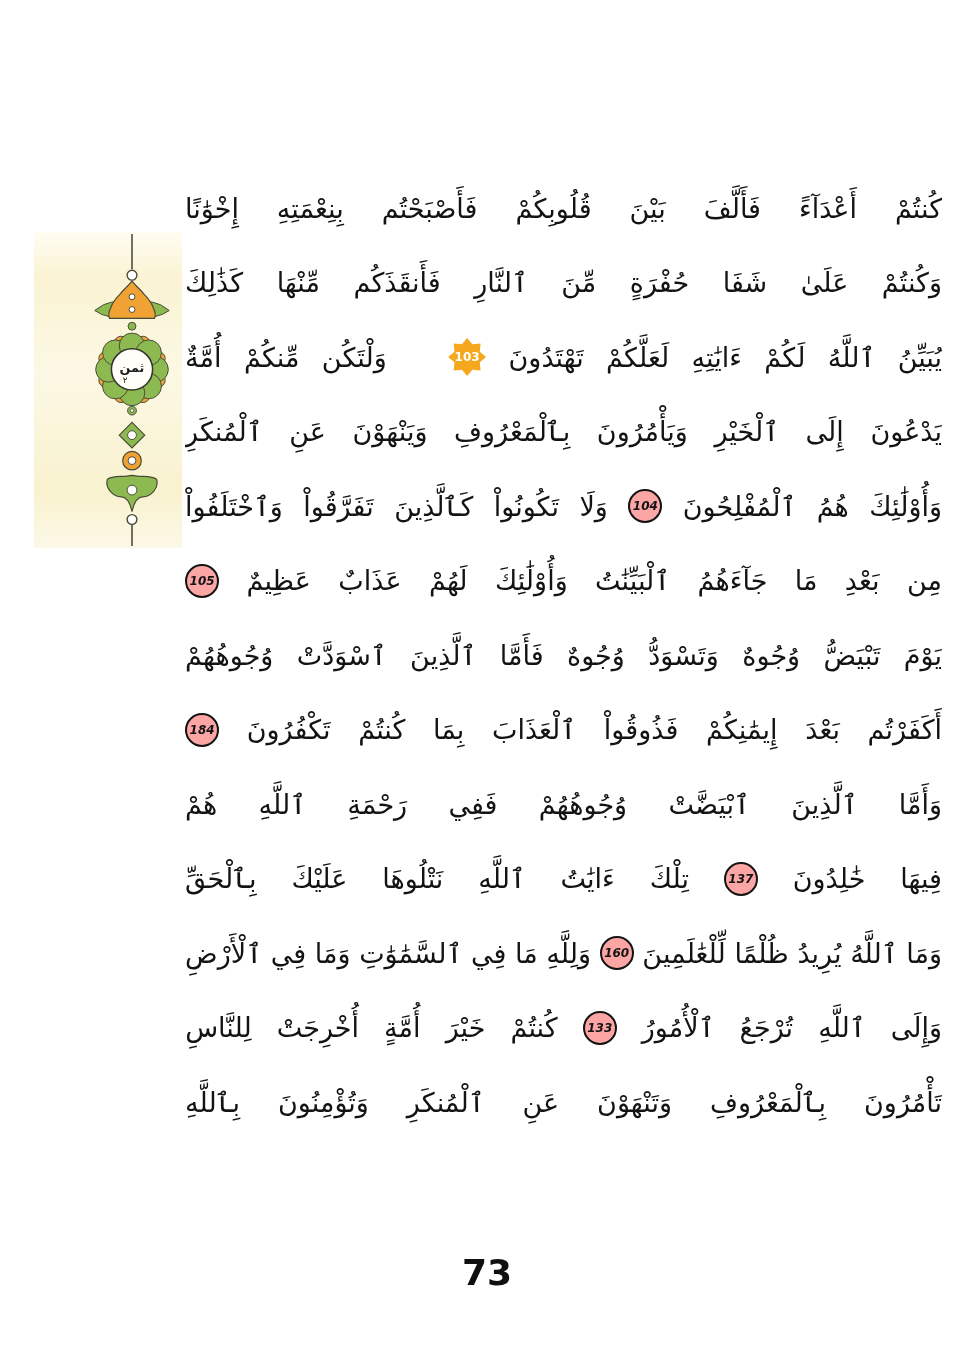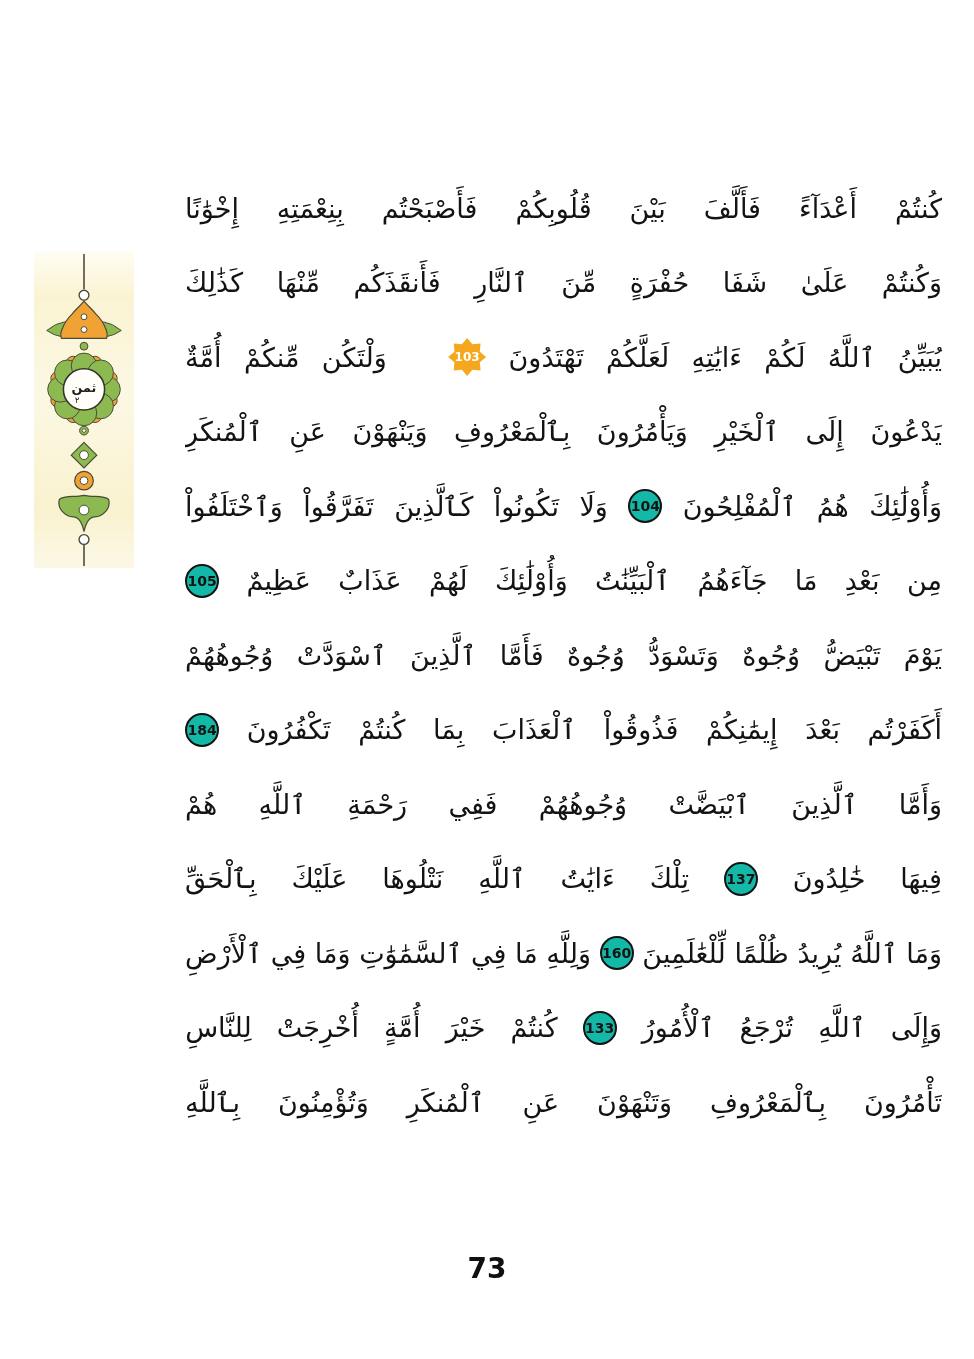--- a/index.html
+++ b/index.html
@@ -37,55 +37,56 @@
     flex:0 0 auto;
     display:flex;align-items:center;justify-content:center;
     font-weight:bold;
     font-family:"DejaVu Sans",sans-serif;
     line-height:1;
   }
   .badge.circle{
     width:30px;height:30px;
     border:2.5px solid var(--ink,#131313);
     border-radius:50%;
-    background:#14b8a6;
+    background:#fca5a5;
     color:var(--ink,#131313);
-    font-size:14px;
+    font-size:12px;
+    font-style:italic;
   }
   .badge.rosette{
     width:38px;height:38px;
     background:var(--rosette,#f5a81d);
     color:#ffffff;
     font-size:12px;
     clip-path:polygon(50% 0%,63.8% 16.7%,85.4% 14.6%,83.3% 36.2%,100% 50%,83.3% 63.8%,85.4% 85.4%,63.8% 83.3%,50% 100%,36.2% 83.3%,14.6% 85.4%,16.7% 63.8%,0% 50%,16.7% 36.2%,14.6% 14.6%,36.2% 16.7%);
     margin-left:39px;
   }
 
   
   .hizb-strip{
     position:absolute;
-    left:34px;top:252px;
+    left:34px;top:232px;
     width:100px;height:316px;
     background:linear-gradient(180deg,#fffdf2 0%,#faf3d3 14%,#fcf8e4 45%,#f9f2cf 82%,#fcf8e6 100%);
-    display:flex;align-items:center;justify-content:center;
+    display:flex;align-items:center;justify-content:center;padding-left:48px;
   }
   .hizb-strip svg{display:block;}
   .orn-text{
     font-family:"DejaVu Sans",sans-serif;
     fill:#1c1c1c;
   }
 
   
   .pagenum{
     position:absolute;
     top:1252px;left:0;width:100%;
     text-align:center;
     font-family:"DejaVu Sans",sans-serif;
     font-weight:bold;
-    font-size:28px;
+    font-size:36px;
     color:#101010;
   }
 </style>
 </head>
 <body>
 
 <div class="page">
 
   <div class="hizb-strip">
     <svg width="92" height="312" viewBox="0 0 92 318">

